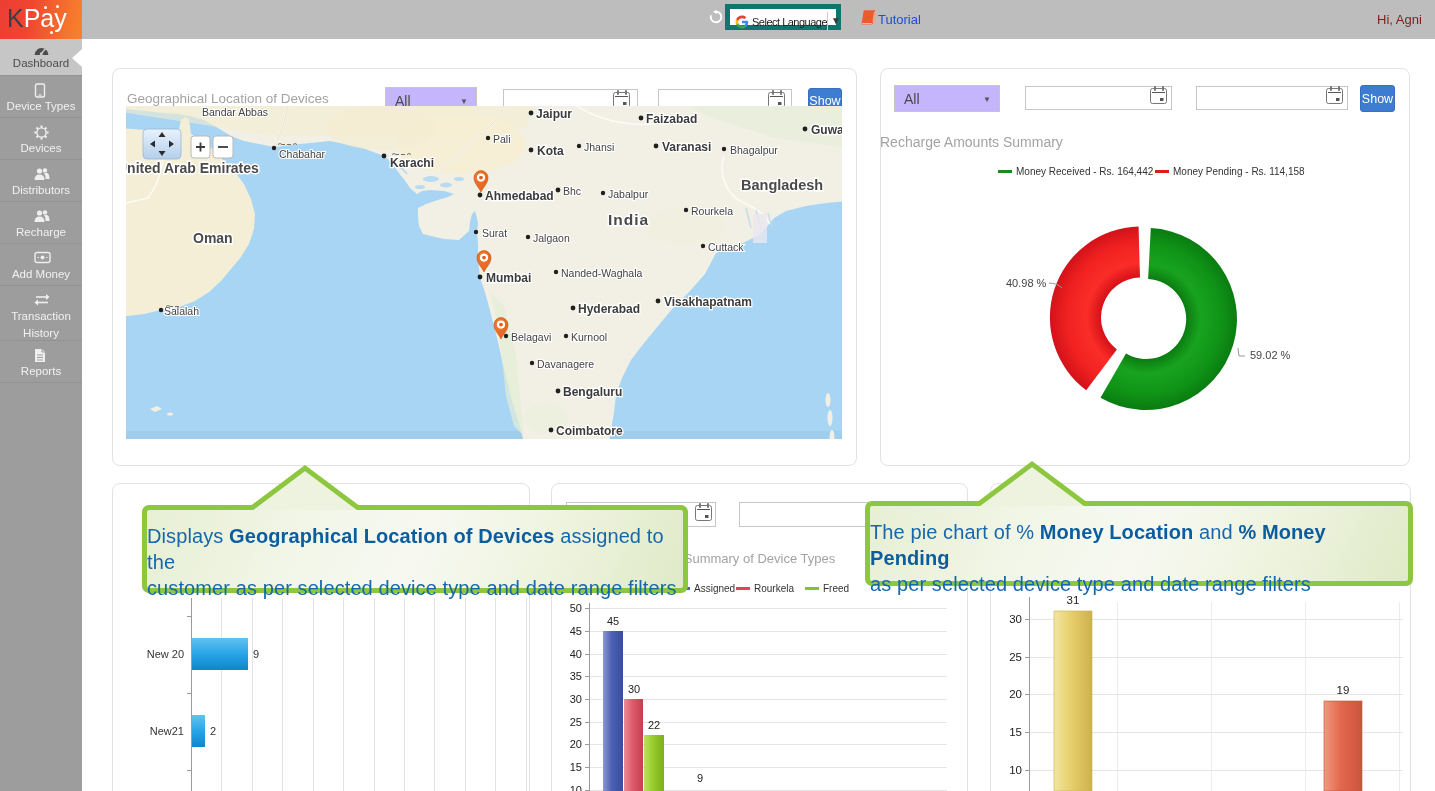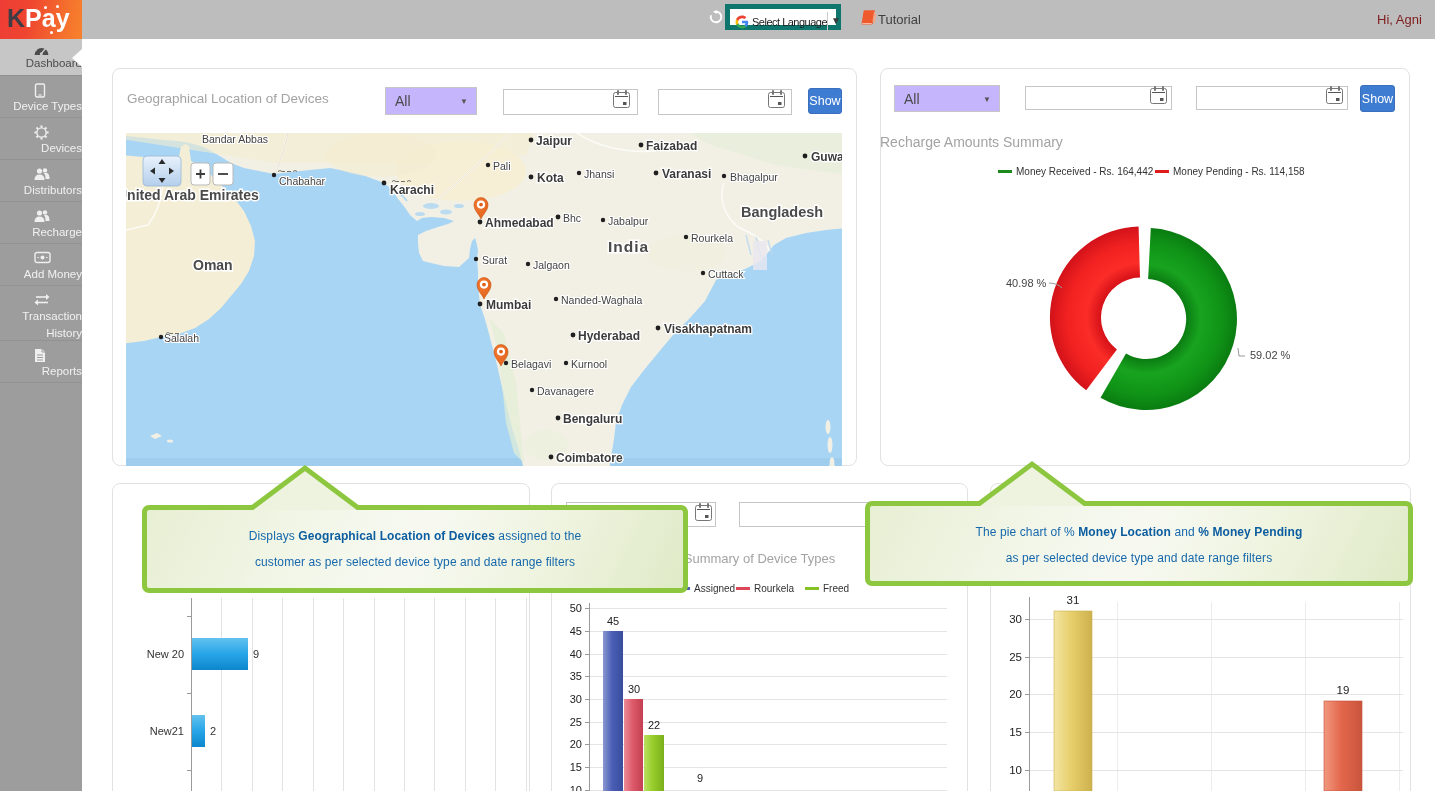--- a/index.html
+++ b/index.html
@@ -1,48 +1,48 @@
 <!DOCTYPE html>
 <html><head>
 <meta charset="utf-8">
 <style>
 *{margin:0;padding:0;box-sizing:border-box}
 html,body{width:1435px;height:791px;overflow:hidden;font-family:"Liberation Sans",sans-serif;background:#fff}
 #root{position:relative;width:1435px;height:791px}
 
 #sidebar{position:absolute;left:0;top:0;width:82px;height:791px;background:#9d9d9d}
 #logo{position:absolute;left:0;top:0;width:82px;height:39px;background:linear-gradient(100deg,#ee3d35 0%,#ef4530 35%,#f5732d 80%,#f8822c 100%);overflow:hidden}
-#logo .k{position:absolute;left:7px;top:4px;font-size:25px;font-weight:700;color:#3e3c44;letter-spacing:0}
+#logo .k{position:absolute;left:7px;top:4px;font-size:25px;font-weight:400;color:#3e3c44;letter-spacing:0}
 #logo .pay{color:#fff}
 .ldot{position:absolute;width:3px;height:3px;border-radius:50%;background:#fff}
-.mi{position:absolute;left:0;width:82px;text-align:right;color:#f1f1f1;font-size:11.5px;border-top:1px solid #929292}
+.mi{position:absolute;left:0;width:82px;text-align:center;color:#f1f1f1;font-size:11.5px;border-top:1px solid #929292}
 .mi .lab{position:absolute;left:0;width:82px;top:24px;line-height:13px}
 .mi svg{position:absolute;left:34px;top:7px}
 .mi.act{background:#c6c6c6;color:#4c4c4c;border-top:none}
 #notch{position:absolute;left:72px;top:49px;width:0;height:0;border-top:9px solid transparent;border-bottom:9px solid transparent;border-right:10px solid #fff}
 
 #topbar{position:absolute;left:82px;top:0;width:1353px;height:39px;background:#bdbdbd}
 #langbox{position:absolute;left:643px;top:4px;width:116px;height:26px;background:#fff;border:5px solid #0f766e}
 #langbox .sl{position:absolute;left:22px;top:7px;font-size:11px;color:#1c1c1c;white-space:nowrap;letter-spacing:-0.5px}
 #langbox .sep{position:absolute;left:97px;top:3px;width:1px;height:19px;background:#c9c9c9}
 #langbox .car{position:absolute;left:101px;top:6px;font-size:10px;color:#3a3a3a}
-#tut{position:absolute;left:796px;top:12px;font-size:13px;color:#404040}
+#tut{position:absolute;left:796px;top:12px;font-size:13px;color:#1d4ed8}
 #hiagni{position:absolute;left:1295px;top:12px;font-size:13px;color:#7f1d1d}
 
 .card{position:absolute;background:#fff;border:1px solid #e2e2e2;border-radius:8px}
 .ctitle{position:absolute;color:#a3a3a3;font-size:13.5px}
 .sel{position:absolute;background:#c4b5fd;border:1px solid #c6c6c6;color:#4a4a4a;font-size:14px}
 .sel .tx{position:absolute;left:9px;top:5px}
 .sel .car{position:absolute;right:8px;top:9px;font-size:8px;color:#555}
 .inp{position:absolute;background:#fff;border:1px solid #c6c6c6}
 .showbtn{position:absolute;background:#3d7cd1;color:#fff;font-size:12.5px;text-align:center;border-radius:3px;border:1px solid #3a6fbd}
 .cal{position:absolute;width:17px;height:16px;border:1px solid #777;border-radius:2.5px;background:#fff;background-image:linear-gradient(#555,#555),linear-gradient(#555,#555);background-repeat:no-repeat;background-position:8.5px 9px,1px 3px;background-size:3.5px 3px,13px 1.2px}
 .cal::before{content:"";position:absolute;left:2.5px;top:-3px;width:2px;height:4.5px;background:#777;box-shadow:8px 0 0 0 #777;border-radius:1px}
 
-.callout{position:absolute;border:5px solid #8dc63f;border-radius:7px;background:linear-gradient(115deg,#e7efd3 0%,#f2f6e8 30%,#f7f9f1 50%,#eef3de 75%,#dfeac7 100%);z-index:30;text-align:center;color:#1668ac;font-size:12px;letter-spacing:0.1px}
+.callout{position:absolute;border:5px solid #8dc63f;border-radius:7px;background:linear-gradient(115deg,#e7efd3 0%,#f2f6e8 30%,#f7f9f1 50%,#eef3de 75%,#dfeac7 100%);z-index:30;text-align:left;color:#1668ac;font-size:20px;letter-spacing:0.1px}
 .callout b{color:#0b5d9f}
 .ctri{position:absolute;z-index:31}
 .leg{position:absolute;font-size:10px;color:#333;white-space:nowrap}
 .dash{position:absolute;width:14px;height:3px}
 </style>
 </head>
 <body>
 <div id="root">
 <div id="sidebar">
   <div id="logo">
@@ -177,21 +177,21 @@
 <div class="ctitle" style="left:127px;top:91px">Geographical Location of Devices</div>
 <div class="sel" style="left:385px;top:87px;width:92px;height:28px">
         <span class="tx">All</span>
         <span class="car">▼</span>
       </div>
 <div class="inp" style="left:503px;top:89px;width:135px;height:26px"></div>
 <div class="cal" style="left:613px;top:92px"></div>
 <div class="inp" style="left:658px;top:89px;width:134px;height:26px"></div>
 <div class="cal" style="left:768px;top:92px"></div>
 <div class="showbtn" style="left:808px;top:88px;width:34px;height:26px;line-height:25px">Show</div>
-<div id="mapwrap" style="position:absolute;left:126px;top:133px;width:716px;height:432px;overflow:hidden">
+<div id="mapwrap" style="position:absolute;left:126px;top:106px;width:716px;height:432px;overflow:hidden">
 <svg width="716" height="333" viewBox="0 0 716 333">
 <defs>
 <linearGradient id="pangrad" x1="0" y1="0" x2="0" y2="1">
               <stop offset="0" stop-color="#e8f2fc"></stop>
               <stop offset="1" stop-color="#b4cfec"></stop>
             </linearGradient>
 <radialGradient id="ping" cx="0.35" cy="0.3" r="0.9">
               <stop offset="0" stop-color="#f47a35"></stop>
               <stop offset="1" stop-color="#dd5d14"></stop>
             </radialGradient>

